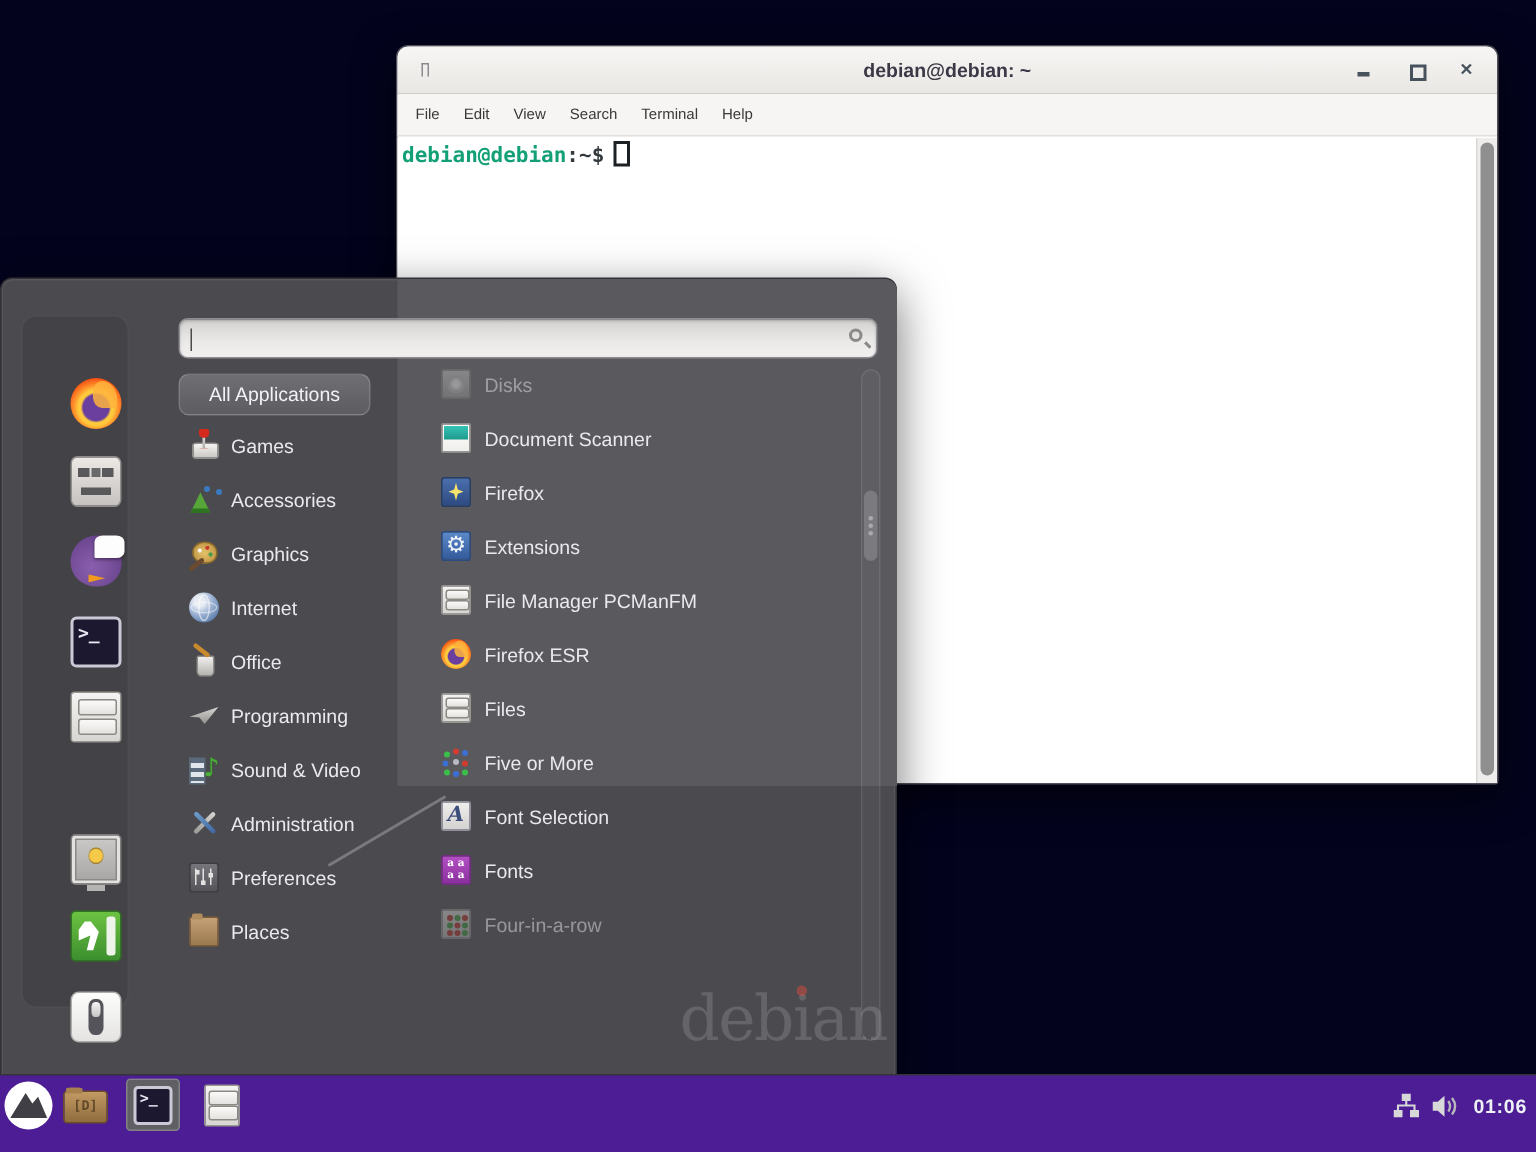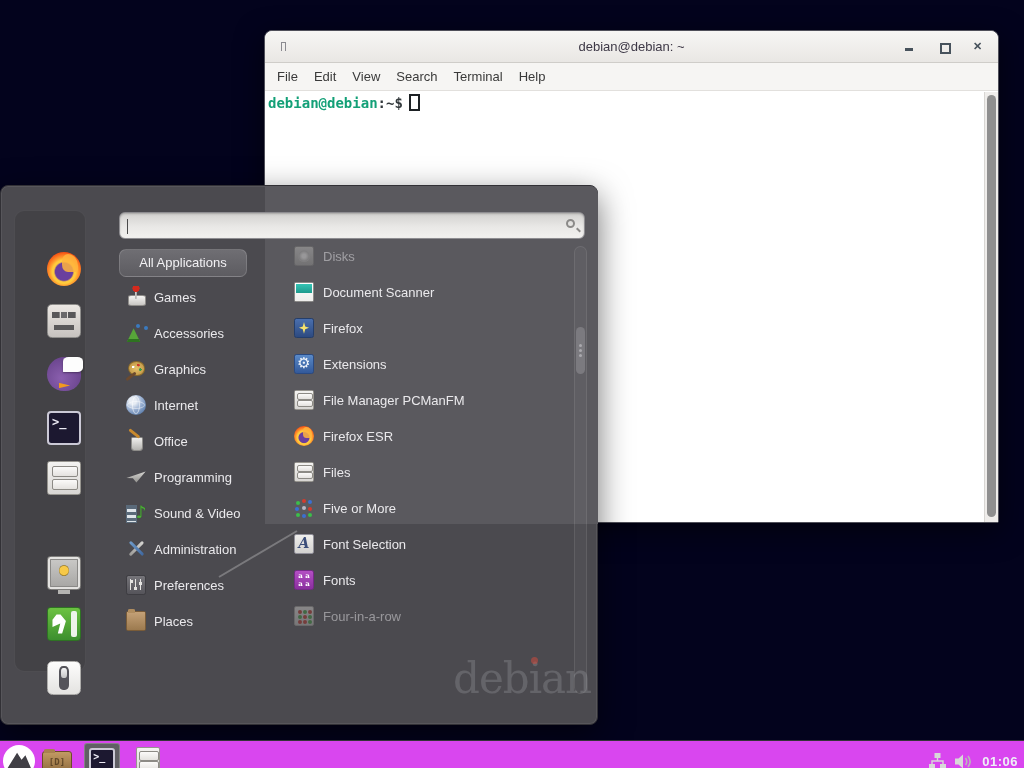--- a/index.html
+++ b/index.html
@@ -150,29 +150,29 @@
 
   
   #terminal-window { position:absolute; left:264px; top:30px; width:735px; height:493px;
     background:#fff; border:1px solid #50505a; border-radius:8px 8px 2px 2px;
     box-shadow:0 8px 28px rgba(0,0,0,.55); }
   .titlebar { position:absolute; left:0; top:0; right:0; height:32px;
     background:linear-gradient(#f7f6f4,#e9e7e4); border-bottom:1px solid #cfcdc9; border-radius:8px 8px 0 0; }
   .title-app-icon { position:absolute; left:16px; top:11px; width:5px; height:9px;
     border:1px solid #55555f; border-bottom:none; opacity:.65; }
   .title-text { position:absolute; left:0; right:0; top:0; height:32px; line-height:32px;
-    text-align:center; font-weight:normal; font-size:13px; color:#3d3846; }
+    text-align:center; font-weight:bold; font-size:13px; color:#3d3846; }
   .win-controls { position:absolute; right:12px; top:0; height:32px; display:flex; align-items:center; gap:22px; }
   .wc { width:13px; height:13px; position:relative; cursor:default; }
   .wc-min::after { content:""; position:absolute; left:2px; bottom:3px; width:8px; height:3px; background:#47525c; }
   .wc-max::after { content:""; position:absolute; left:2px; top:2px; width:7px; height:7px; border:2px solid #47525c; }
   .wc-close::after { content:"✕"; position:absolute; left:0; top:-1px; font-size:11px; font-weight:bold; color:#47525c; }
   .menubar { position:absolute; left:0; top:32px; right:0; height:28px; background:#f6f5f3;
     border-bottom:1px solid #e2e0dd; display:flex; align-items:center; padding-left:4px; }
-  .menubar span { font-size:13px; color:#3a3a3a; padding:0 8px; cursor:default; }
+  .menubar span { font-size:10px; color:#3a3a3a; padding:0 8px; cursor:default; }
   .term-body { position:absolute; left:0; top:61px; right:0; bottom:0; background:#fff; }
   .term-line { position:absolute; left:3px; top:2px; font:bold 14px "DejaVu Sans Mono", monospace; white-space:pre; }
   .p-user { color:#13a077; }
   .p-suffix { color:#32383b; }
   .term-cursor { display:inline-block; width:11px; height:17px; border:2px solid #1d2124;
     vertical-align:-3px; margin-left:6px; }
   .term-scroll { position:absolute; right:0; top:0; bottom:0; width:14px; background:#efedeb;
     border-left:1px solid #d8d6d3; }
   .term-thumb { position:absolute; left:2px; top:3px; bottom:5px; width:9px; background:#8f8f8f; border-radius:5px; }
 
@@ -226,22 +226,22 @@
     border-radius:50%; background:#aaa9ae; box-shadow:0 5px 0 #aaa9ae, 0 10px 0 #aaa9ae; }
 
   .watermark { position:absolute; left:452px; top:468px; font:42px "DejaVu Serif", serif;
     letter-spacing:-1px; color:rgba(235,235,240,.16); }
   .wm-i { position:relative; }
   .wm-i::after { content:""; position:absolute; left:2px; top:3px; width:7px; height:7px;
     border-radius:50%; background:rgba(205,75,62,.55); }
   .menu-artifact { position:absolute; left:0; top:0; pointer-events:none; }
 
   
-  #taskbar { position:absolute; left:0; bottom:0; width:1024px; height:28px;
-    background:#d946ef; border-top:1px solid #353439; }
+  #taskbar { position:absolute; left:0; bottom:0; width:1024px; height:52px;
+    background:#4c1d95; border-top:1px solid #353439; }
   .task { position:absolute; cursor:pointer; }
   .tb-menu { left:3px; top:4px; width:32px; height:32px; }
   .tb-menu .ico { width:32px; height:32px; }
   .tb-folder { left:42px; top:10px; width:30px; height:22px; }
   .tb-folder .ico { width:30px; height:22px; }
   .tb-terminal { left:84px; top:2px; width:36px; height:35px; background:#605f64;
     border:1px solid rgba(255,255,255,.22); border-radius:3px; }
   .tb-terminal .ico { width:26px; height:26px; position:absolute; left:4px; top:4px; }
   .tb-cabinet { left:136px; top:6px; width:24px; height:28px; }
   .tb-cabinet .ico { width:24px; height:28px; }

